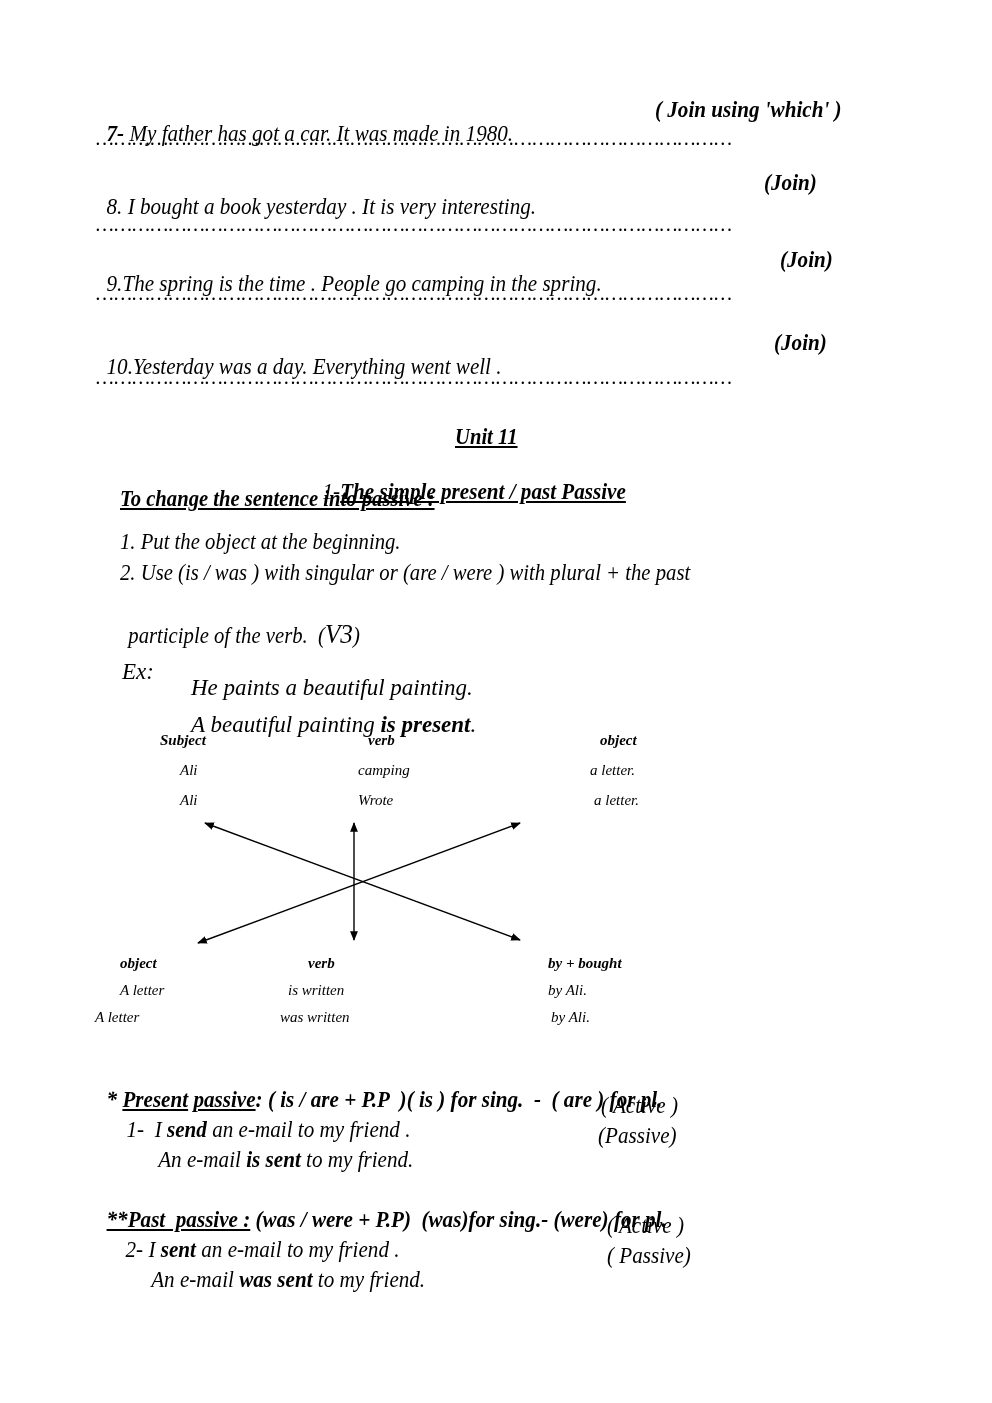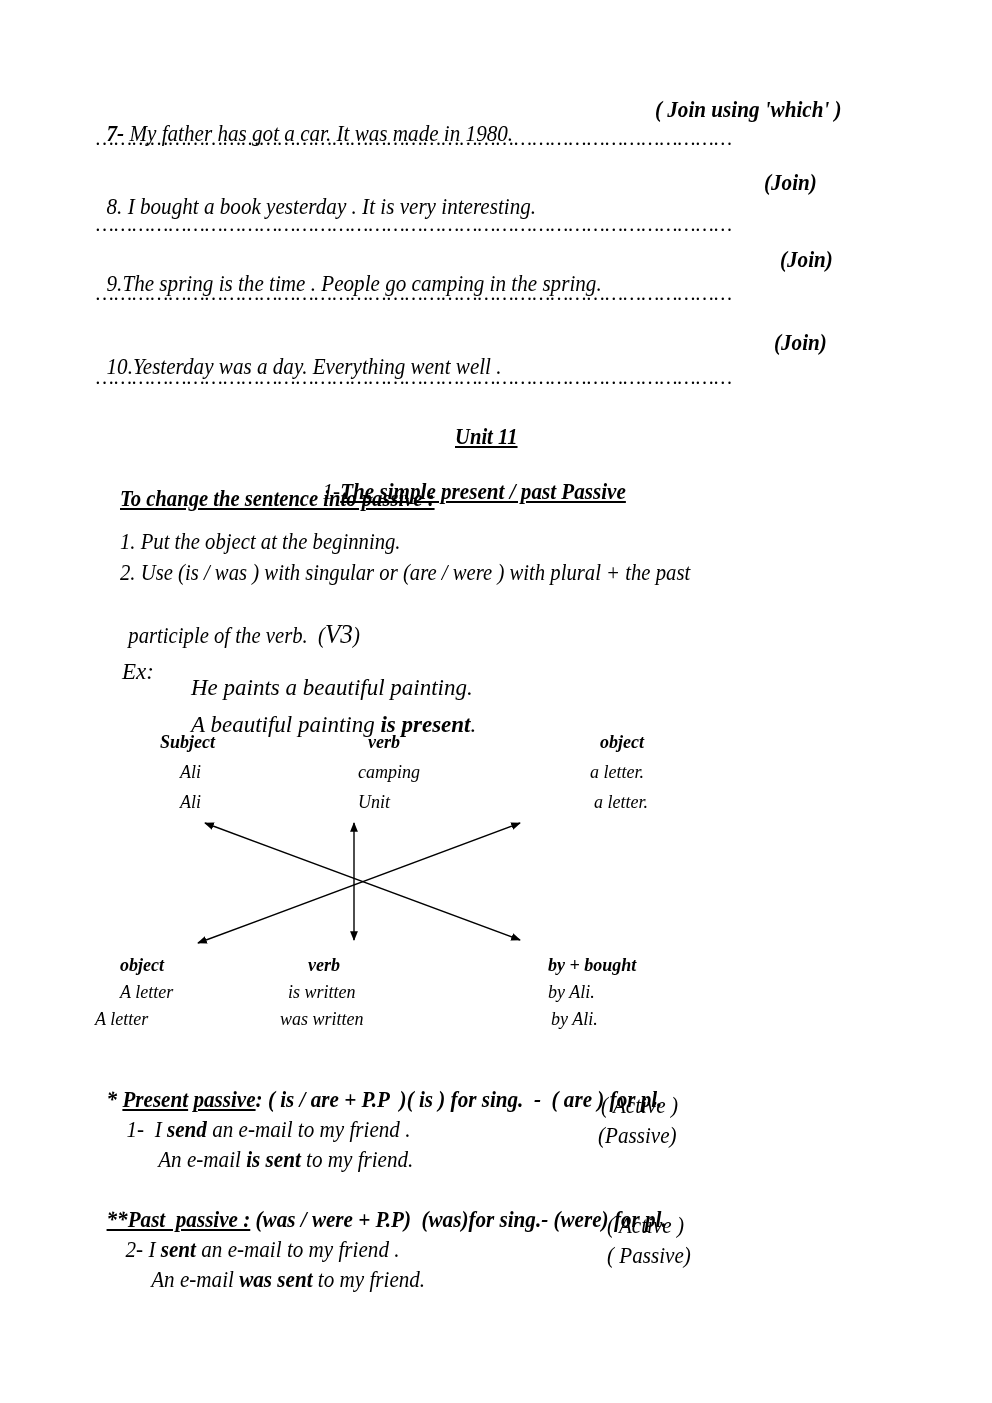--- a/index.html
+++ b/index.html
@@ -6,21 +6,21 @@
   body { width: 992px; height: 1403px; position: relative; overflow: hidden;
          font-family: "Liberation Serif", "DejaVu Serif", serif; color: #000; }
   .abs { position: absolute; white-space: pre; line-height: 1; }
   .b { font-weight: bold; }
   .u { text-decoration: underline; }
   .q { font-size: 24px; font-style: italic; transform: scaleX(0.88); transform-origin: left top; }
   .dots { font-size: 20px; letter-spacing: 0.4px; color: #000; font-style: italic; }
   .hdr { font-size: 24px; font-weight: bold; font-style: italic; transform: scaleX(0.86); transform-origin: left top; }
   .body22 { font-size: 23px; font-style: italic; transform: scaleX(0.9); transform-origin: left top; }
   .ex { font-size: 23px; font-style: italic; }
-  .tbl { font-size: 18px; font-style: italic; }
+  .tbl { font-size: 15px; font-style: italic; }
   svg { position: absolute; left: 0; top: 0; }
 </style>
 </head>
 <body>
 
 <div class="abs q" style="left:96px; top:97px;">
   <span class="b">7-</span><span> My father has got a car. It was made in 1980.</span>
 </div>
 <div class="abs q b" style="left:655px; top:97px;">( Join using 'which' )</div>
 <div class="abs dots" style="left:96px; top:128px;">……………………………………………………………………………………………</div>
@@ -63,21 +63,21 @@
 
 <div class="abs tbl b" style="left:160px; top:733px;">Subject</div>
 <div class="abs tbl b" style="left:368px; top:733px;">verb</div>
 <div class="abs tbl b" style="left:600px; top:733px;">object</div>
 
 <div class="abs tbl" style="left:180px; top:763px;">Ali</div>
 <div class="abs tbl" style="left:358px; top:763px;">camping</div>
 <div class="abs tbl" style="left:590px; top:763px;">a letter.</div>
 
 <div class="abs tbl" style="left:180px; top:793px;">Ali</div>
-<div class="abs tbl" style="left:358px; top:793px;">Unit</div>
+<div class="abs tbl" style="left:358px; top:793px;">Wrote</div>
 <div class="abs tbl" style="left:594px; top:793px;">a letter.</div>
 
 <svg width="992" height="1403">
   <defs>
     <marker id="ah" viewBox="0 0 10 10" refX="9" refY="5" markerWidth="7" markerHeight="7" orient="auto-start-reverse">
       <path d="M0,1 L10,5 L0,9 z" fill="#000"></path>
     </marker>
   </defs>
   <line x1="205" y1="823" x2="520" y2="940" stroke="#000" stroke-width="1.4" marker-start="url(#ah)" marker-end="url(#ah)"></line>
   <line x1="198" y1="943" x2="520" y2="823" stroke="#000" stroke-width="1.4" marker-start="url(#ah)" marker-end="url(#ah)"></line>

